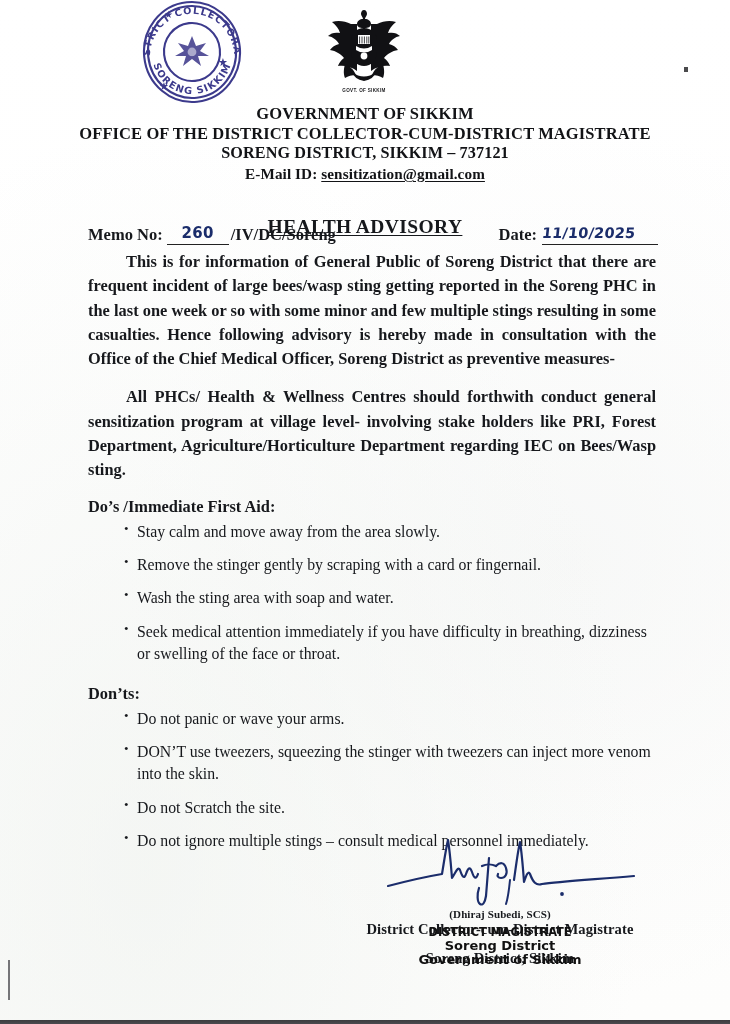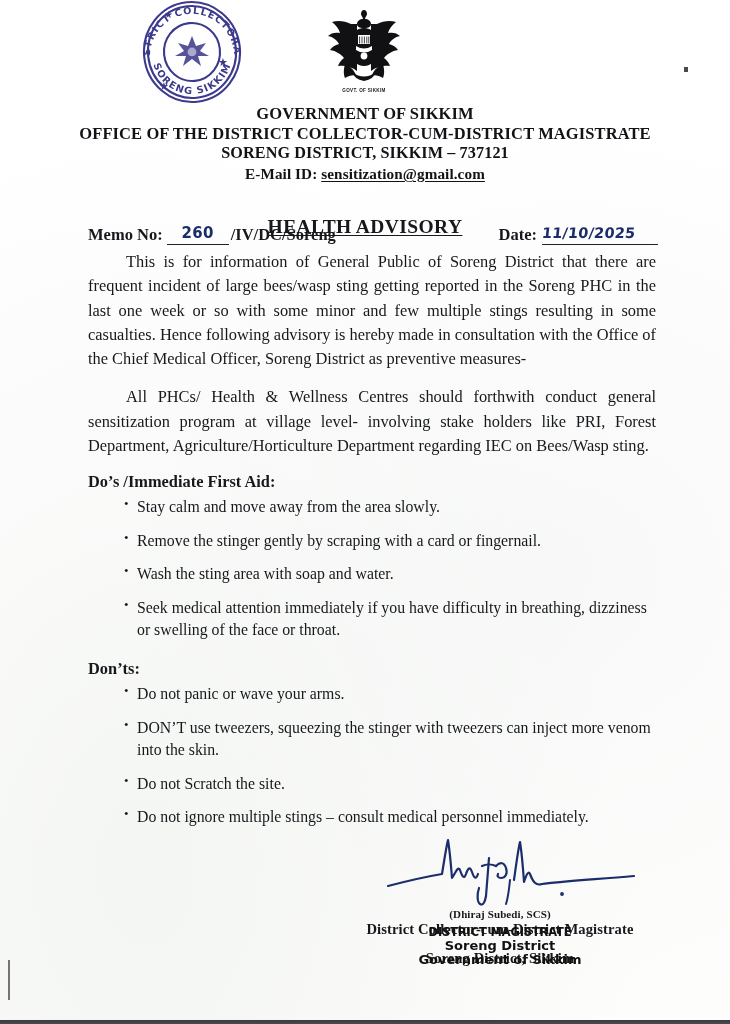--- a/index.html
+++ b/index.html
@@ -119,20 +119,21 @@
   .body-wrap{
     position:absolute;left:88px;top:250px;width:568px;
   }
   p.para{
     margin:0 0 14px 0;
     font-size:16.4px;
     line-height:1.48;
     text-align:justify;
     text-indent:38px;
     text-justify:inter-word;
+    font-weight:bold;
   }
   .section-head{
     font-size:16.4px;font-weight:bold;
     margin:6px 0 4px 0;
   }
   ul.adv{
     list-style:none;
     margin:0 0 4px 0;padding:0 0 0 36px;
   }
   ul.adv li{

